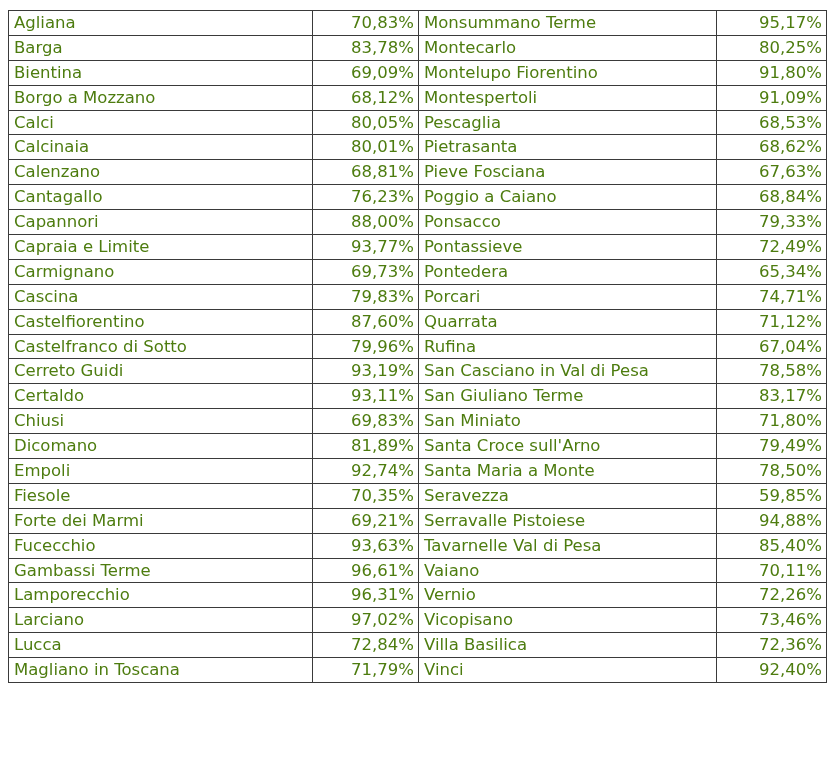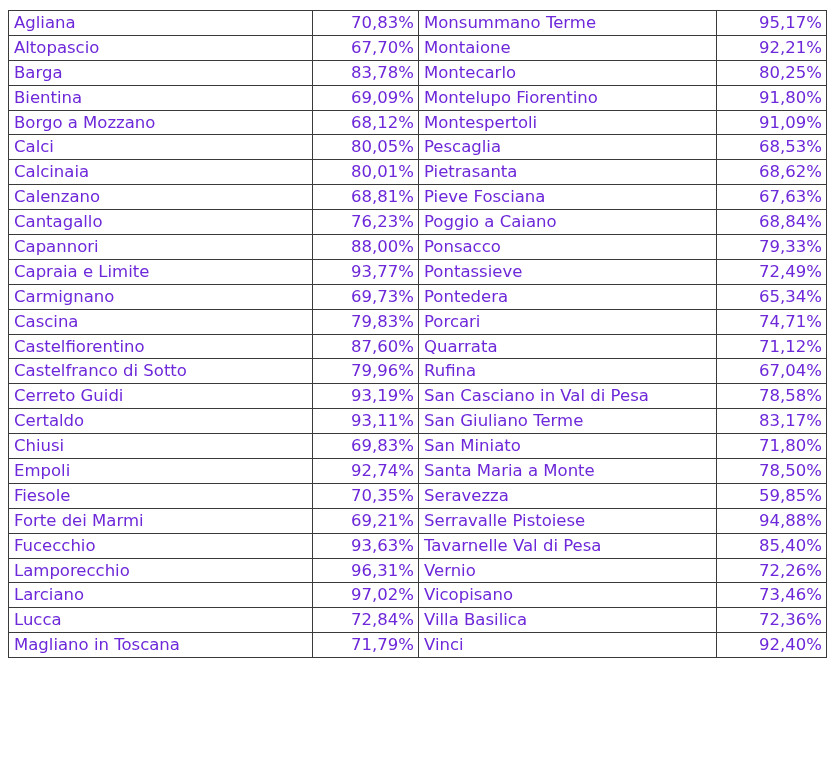--- a/index.html
+++ b/index.html
@@ -2,21 +2,21 @@
 <html><head>
 <meta charset="utf-8">
 <style>
   html, body { margin: 0; padding: 0; background: #ffffff; }
   body { width: 839px; height: 764px; position: relative; overflow: hidden; }
   .table-wrap { position: absolute; left: 8px; top: 10px; }
   table {
     border-collapse: collapse;
     font-family: "DejaVu Sans", sans-serif;
     font-size: 16.5px;
-    color: #6d28d9;
+    color: #4d7c0f;
     table-layout: fixed;
   }
   td {
     border: 1px solid #3a3a3a;
     height: 23.9px;
     padding: 0 4px 0 5px;
     white-space: nowrap;
     line-height: 22px;
     vertical-align: middle;
     overflow: hidden;
@@ -40,26 +40,20 @@
         <col class="c4">
     </colgroup>
     <tbody id="tbody">
         <tr>
           <td class="name">Agliana</td>
           <td class="val">70,83%</td>
           <td class="name">Monsummano Terme</td>
           <td class="val">95,17%</td>
         </tr>
         <tr>
-          <td class="name">Altopascio</td>
-          <td class="val">67,70%</td>
-          <td class="name">Montaione</td>
-          <td class="val">92,21%</td>
-        </tr>
-        <tr>
           <td class="name">Barga</td>
           <td class="val">83,78%</td>
           <td class="name">Montecarlo</td>
           <td class="val">80,25%</td>
         </tr>
         <tr>
           <td class="name">Bientina</td>
           <td class="val">69,09%</td>
           <td class="name">Montelupo Fiorentino</td>
           <td class="val">91,80%</td>
@@ -142,20 +136,26 @@
           <td class="name">San Giuliano Terme</td>
           <td class="val">83,17%</td>
         </tr>
         <tr>
           <td class="name">Chiusi</td>
           <td class="val">69,83%</td>
           <td class="name">San Miniato</td>
           <td class="val">71,80%</td>
         </tr>
         <tr>
+          <td class="name">Dicomano</td>
+          <td class="val">81,89%</td>
+          <td class="name">Santa Croce sull'Arno</td>
+          <td class="val">79,49%</td>
+        </tr>
+        <tr>
           <td class="name">Empoli</td>
           <td class="val">92,74%</td>
           <td class="name">Santa Maria a Monte</td>
           <td class="val">78,50%</td>
         </tr>
         <tr>
           <td class="name">Fiesole</td>
           <td class="val">70,35%</td>
           <td class="name">Seravezza</td>
           <td class="val">59,85%</td>
@@ -164,20 +164,26 @@
           <td class="name">Forte dei Marmi</td>
           <td class="val">69,21%</td>
           <td class="name">Serravalle Pistoiese</td>
           <td class="val">94,88%</td>
         </tr>
         <tr>
           <td class="name">Fucecchio</td>
           <td class="val">93,63%</td>
           <td class="name">Tavarnelle Val di Pesa</td>
           <td class="val">85,40%</td>
+        </tr>
+        <tr>
+          <td class="name">Gambassi Terme</td>
+          <td class="val">96,61%</td>
+          <td class="name">Vaiano</td>
+          <td class="val">70,11%</td>
         </tr>
         <tr>
           <td class="name">Lamporecchio</td>
           <td class="val">96,31%</td>
           <td class="name">Vernio</td>
           <td class="val">72,26%</td>
         </tr>
         <tr>
           <td class="name">Larciano</td>
           <td class="val">97,02%</td>

